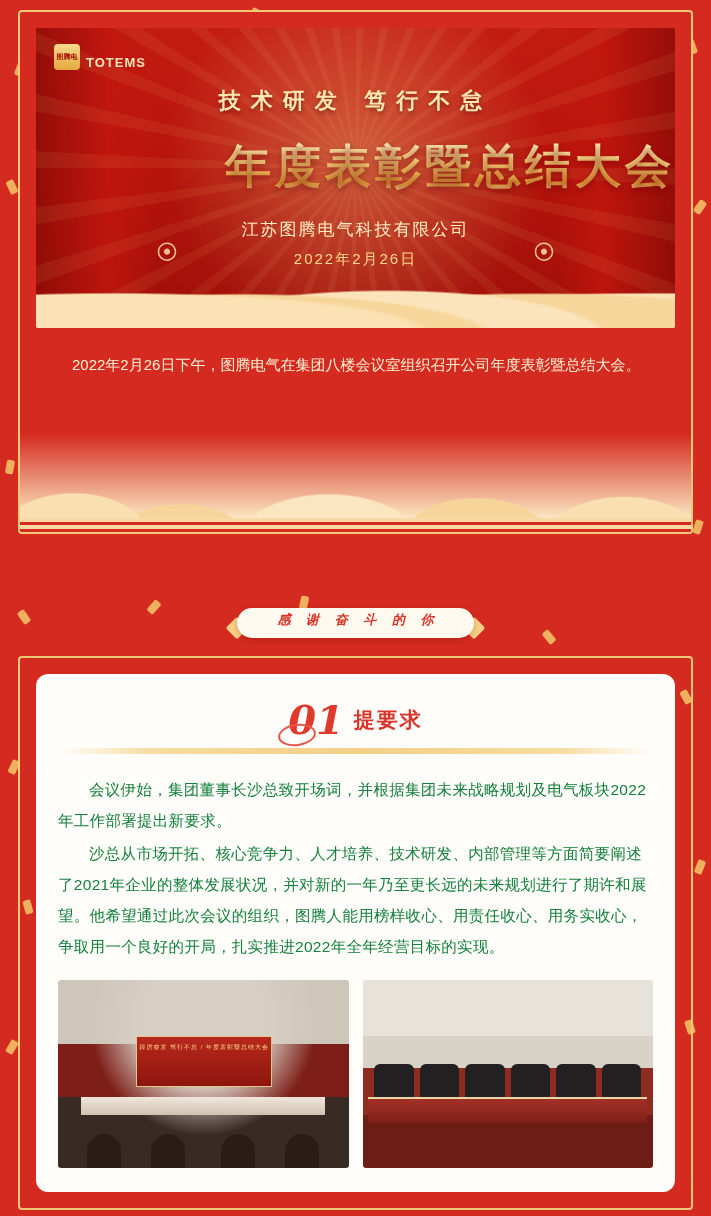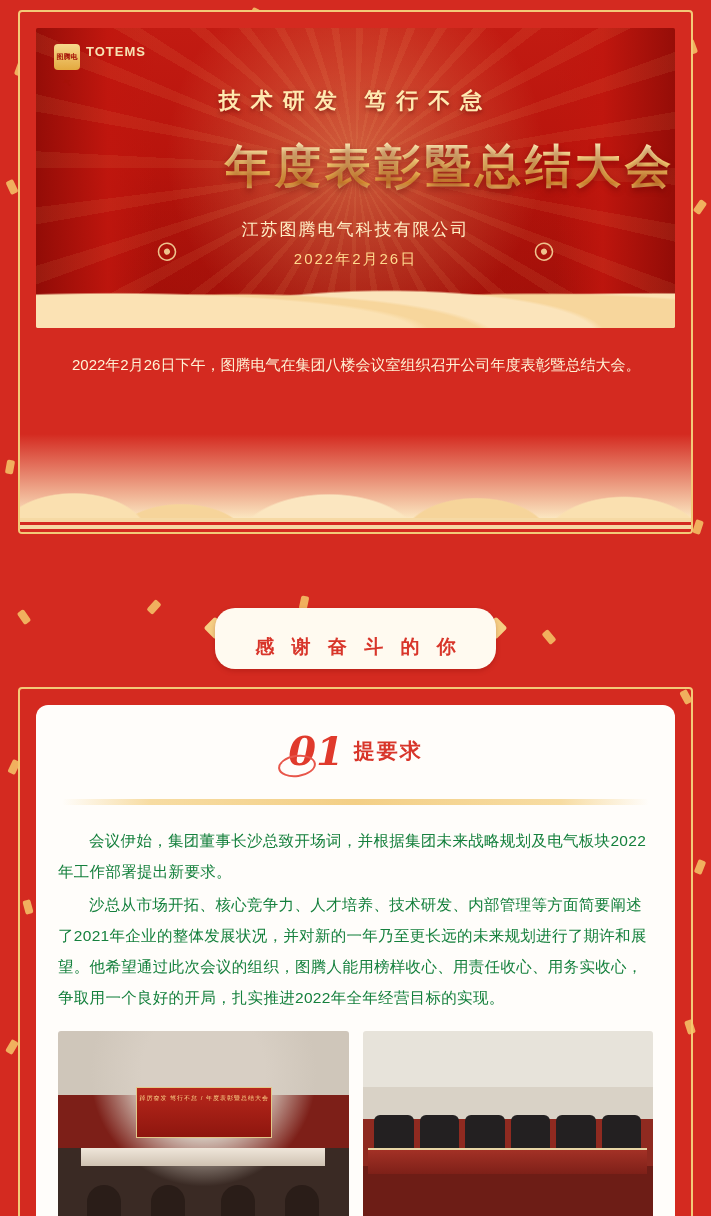--- a/index.html
+++ b/index.html
@@ -56,21 +56,21 @@
   .banner .curtain-r { right: 0; transform: scaleX(-1); }
   .banner .rays {
     position: absolute; left: 50%; top: -40%;
     width: 680px; height: 520px; margin-left: -340px;
     background: repeating-conic-gradient(from 0deg at 50% 50%,
       rgba(255,200,120,.14) 0deg 3deg, rgba(255,200,120,0) 3deg 10deg);
     opacity: .55;
   }
   .logo {
     position: absolute; left: 18px; top: 16px;
-    display: flex; align-items: flex-start; gap: 6px;
+    display: flex; align-items: flex-end; gap: 6px;
   }
   .logo-badge {
     width: 26px; height: 26px; border-radius: 4px;
     background: linear-gradient(#f7d98c, #e3a93f);
     color: #a51208; font-size: 7px; line-height: 26px; text-align: center;
     font-weight: bold;
   }
   .logo-text {
     color: #f7e3b4; font-size: 13px; font-weight: bold; letter-spacing: 1px;
   }
@@ -147,26 +147,27 @@
   .ribbon-wrap {
     margin: 74px 0 0 0;
     text-align: center;
     position: relative;
   }
   .ribbon {
     display: inline-block;
     position: relative;
     background: #fffaf0;
     color: #d8352a;
-    font-size: 19px;
+    font-size: 13px;
     font-weight: bold;
     letter-spacing: 6px;
-    padding: 26px 34px 9px 40px;
+    padding: 3px 34px 9px 40px;
     border-radius: 20px;
     box-shadow: 0 2px 5px rgba(110,8,0,.25);
+    font-style: italic;
   }
   .ribbon::before, .ribbon::after {
     content: "";
     position: absolute;
     top: 12px;
     width: 16px; height: 16px;
     background: #f6cf84;
     transform: rotate(45deg);
     border-radius: 2px;
     z-index: -1;
@@ -185,21 +186,21 @@
   .white-panel {
     background: #fffdfa;
     border-radius: 12px;
     padding: 26px 22px 24px 22px;
   }
   .sec-head {
     display: flex;
     align-items: center;
     justify-content: center;
     gap: 10px;
-    margin-bottom: 28px;
+    margin-bottom: 8px;
   }
   .sec-num {
     position: relative;
     color: #e03a2c;
     font-size: 40px;
     font-weight: bold;
     font-style: italic;
     font-family: "DejaVu Serif", serif;
     line-height: 1;
   }

